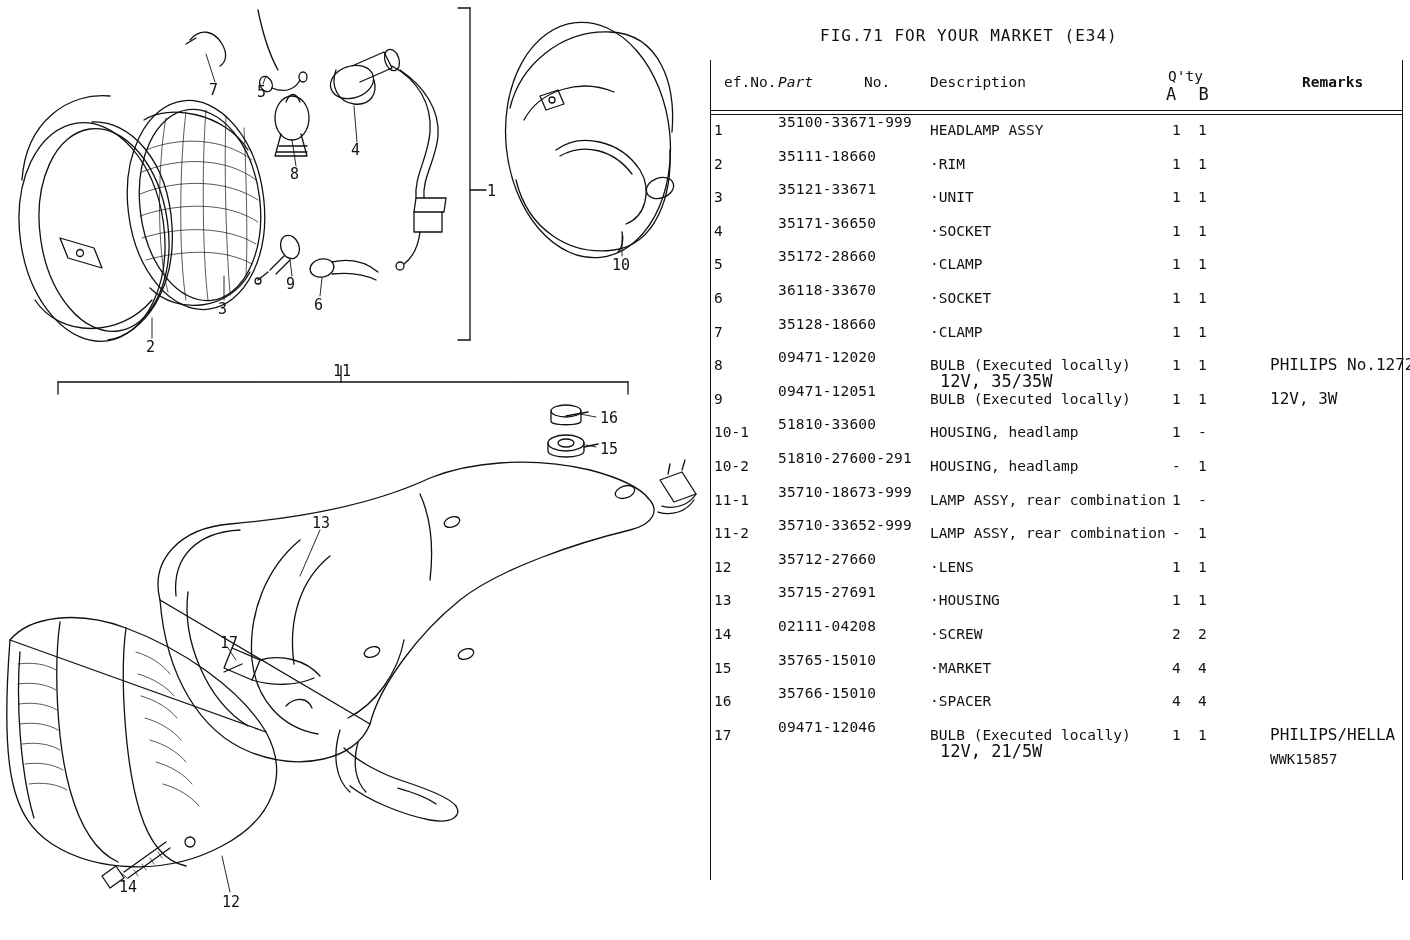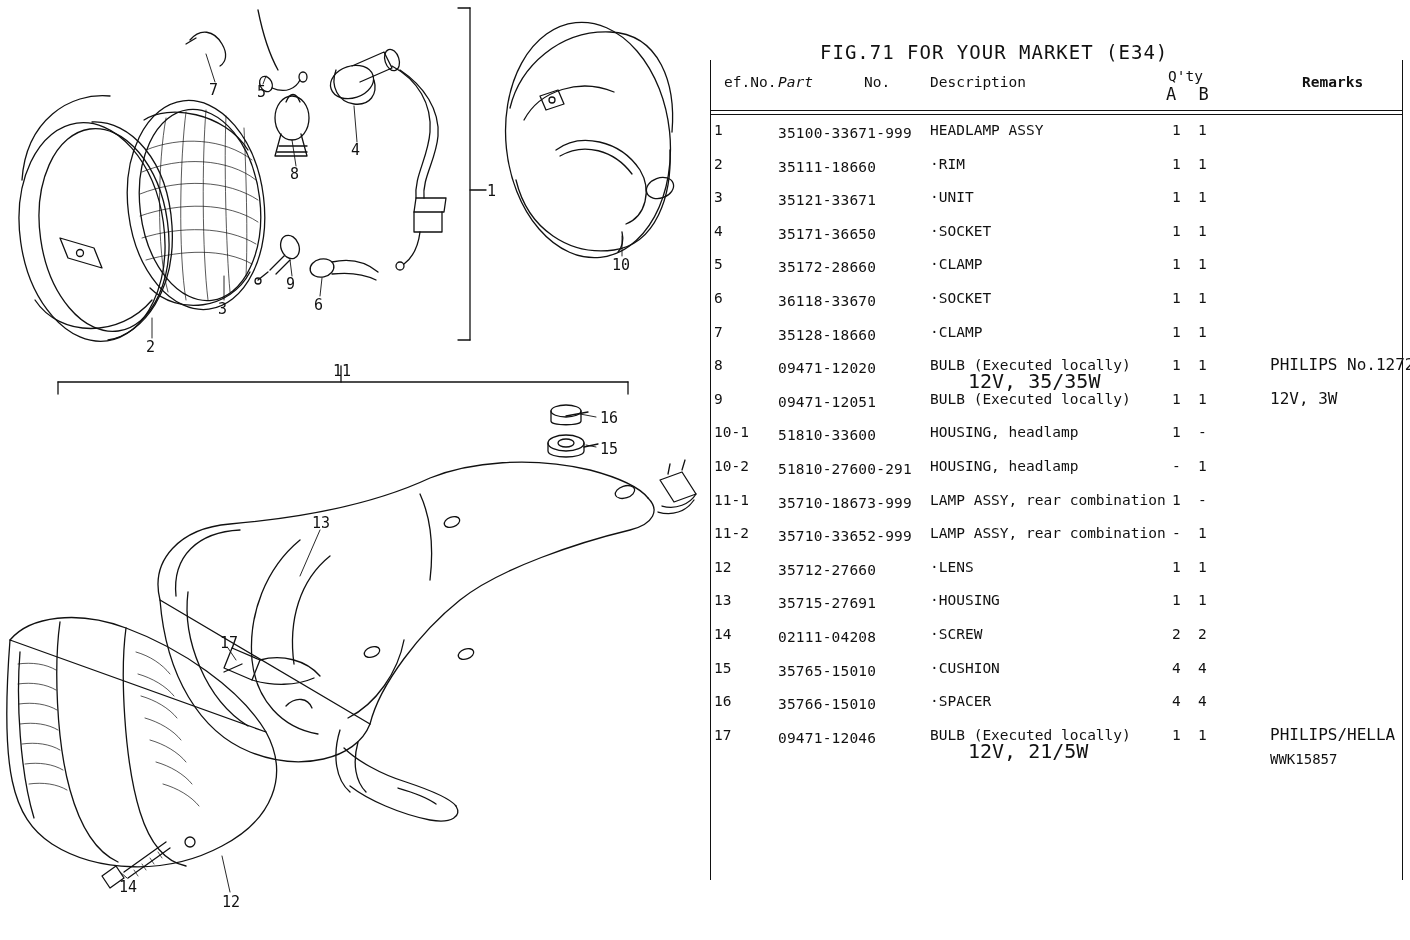--- a/index.html
+++ b/index.html
@@ -26,24 +26,23 @@
 
   
   #parts-panel {
     position: absolute;
     left: 700px; top: 0;
     width: 710px; height: 940px;
   }
   .fig-title {
     position: absolute;
     left: 120px; top: 26px;
-    font-size: 19px;
+    font-size: 16px;
     letter-spacing: 1px;
     white-space: nowrap;
-    margin-top: 15px;
   }
   .table-head {
     position: absolute;
     top: 68px; left: 0; width: 710px;
     height: 34px;
   }
   .th {
     position: absolute;
     font-size: 14.5px;
     white-space: nowrap;
@@ -86,23 +85,23 @@
     position: relative;
     height: 33.6px;
   }
   .cell {
     position: absolute;
     font-size: 14.5px;
     white-space: nowrap;
     line-height: 16px;
   }
   .c-ref  { left: 14px;  top: 8px; }
-  .c-part { left: 78px;  top: 11px; letter-spacing: 0.2px;}
+  .c-part { left: 78px;  top: 0; letter-spacing: 0.2px;}
   .c-desc { left: 230px; top: 8px; }
-  .c-desc2{ left: 240px; top: 24px; font-size: 20px; margin-left: 28px;}
+  .c-desc2{ left: 240px; top: 24px; font-size: 17px;}
   .c-qa   { left: 472px; top: 8px; }
   .c-qb   { left: 498px; top: 8px; }
   .c-rem  { left: 570px; top: 8px; font-size: 16px;}
   .c-rem2 { left: 570px; top: 32px; font-size: 14px;}
 </style>
 </head>
 <body>
 
 <div id="illustration">
   <svg width="700" height="940" viewBox="0 0 700 940" xmlns="http://www.w3.org/2000/svg">
@@ -480,21 +479,21 @@
       <div class="row">
         <div class="cell c-ref">14</div>
         <div class="cell c-part">02111-04208</div>
         <div class="cell c-desc">·SCREW</div>
         <div class="cell c-qa">2</div>
         <div class="cell c-qb">2</div>
       </div>
       <div class="row">
         <div class="cell c-ref">15</div>
         <div class="cell c-part">35765-15010</div>
-        <div class="cell c-desc">·CUSHION</div>
+        <div class="cell c-desc">·MARKET</div>
         <div class="cell c-qa">4</div>
         <div class="cell c-qb">4</div>
       </div>
       <div class="row">
         <div class="cell c-ref">16</div>
         <div class="cell c-part">35766-15010</div>
         <div class="cell c-desc">·SPACER</div>
         <div class="cell c-qa">4</div>
         <div class="cell c-qb">4</div>
       </div>

